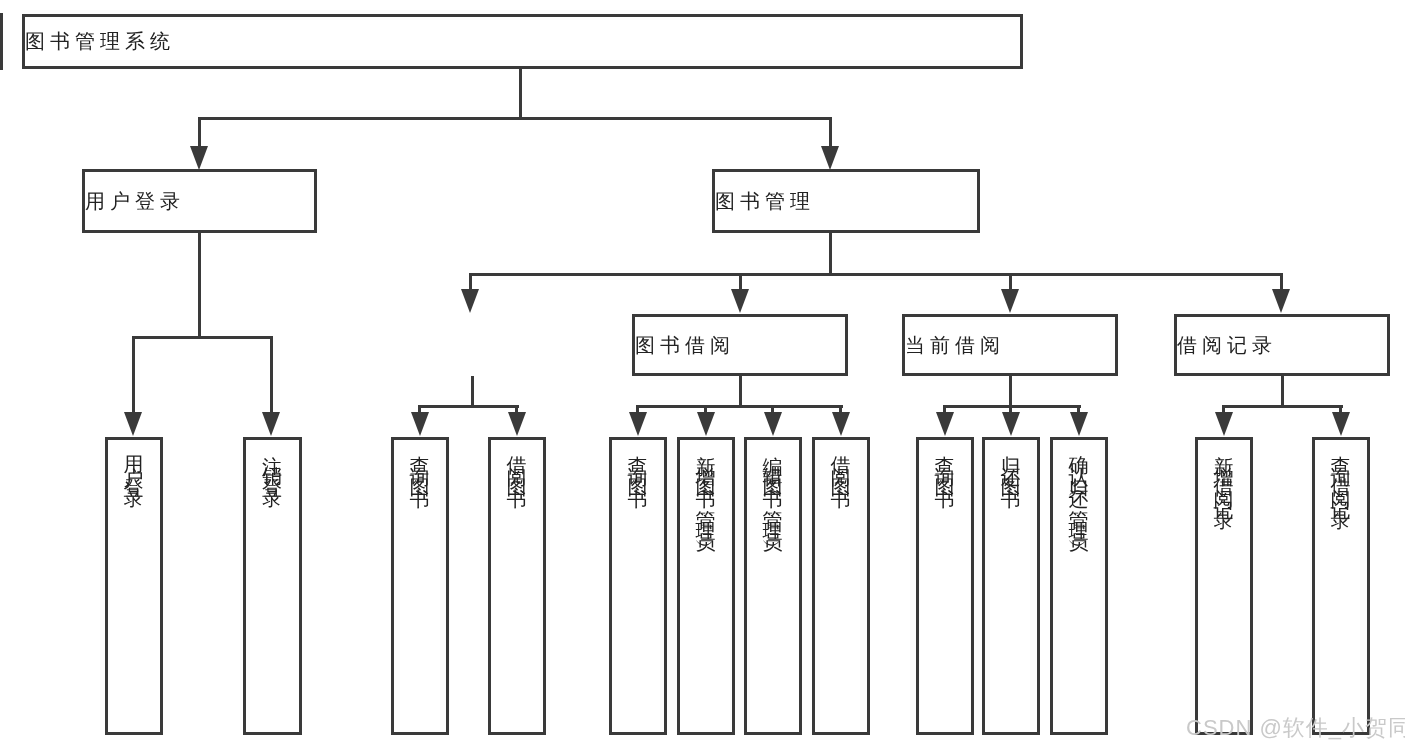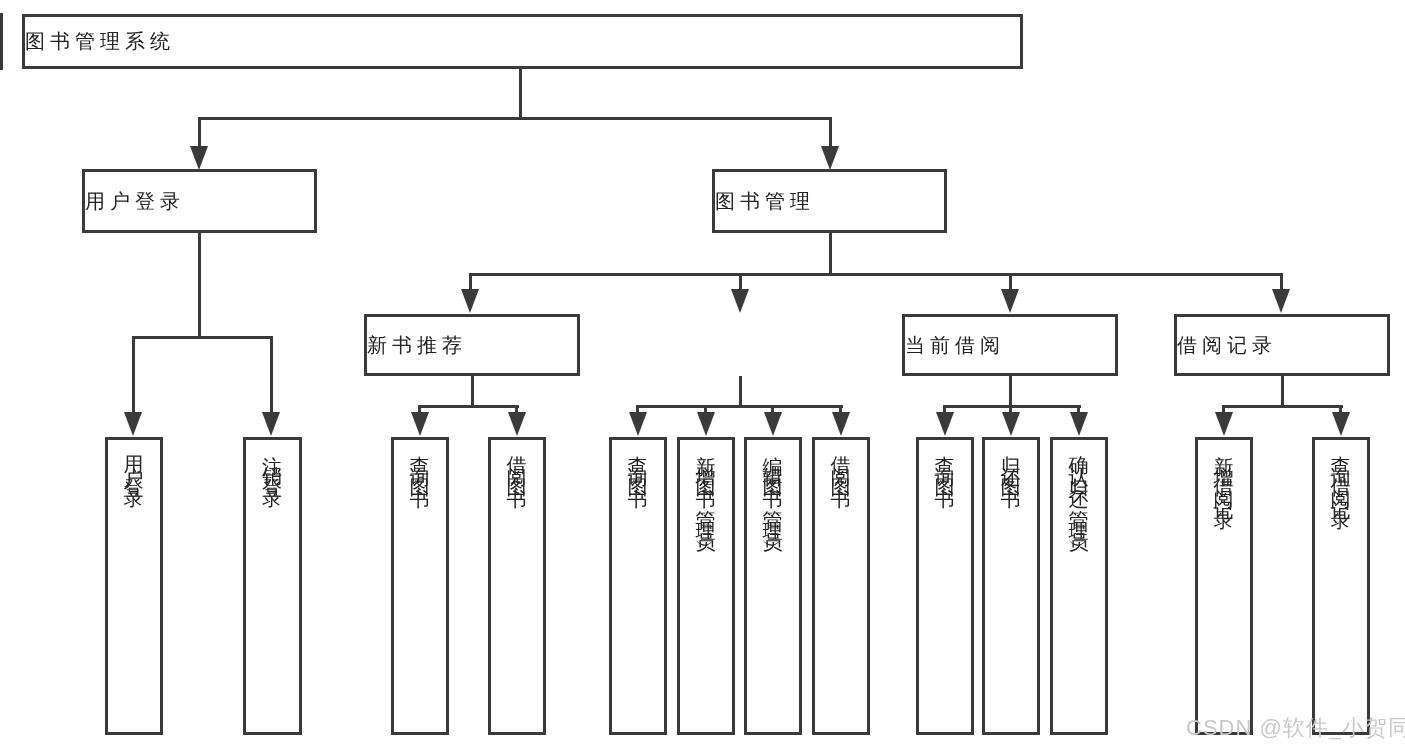--- a/index.html
+++ b/index.html
@@ -49,21 +49,21 @@
   <i class="vl" style="left:519px;top:69px;height:48px;"></i>
   <i class="hl" style="left:198px;top:117px;width:634px;"></i>
   <i class="vl" style="left:198px;top:117px;height:30px;"></i>
   <i class="tri" style="left:190px;top:146px;"></i>
   <i class="vl" style="left:829px;top:117px;height:30px;"></i>
   <i class="tri" style="left:821px;top:146px;"></i>
 
   <div class="box" style="left:82px;top:169px;width:235px;height:64px;">
     <span>用户登录</span>
   </div>
-  <div class="box" style="left:712px;top:169px;width:235px;height:64px;">
+  <div class="box" style="left:712px;top:169px;width:268px;height:64px;">
     <span>图书管理</span>
   </div>
 
   <i class="vl" style="left:198px;top:233px;height:103px;"></i>
   <i class="hl" style="left:132px;top:336px;width:141px;"></i>
   <i class="vl" style="left:132px;top:336px;height:78px;"></i>
   <i class="tri" style="left:124px;top:412px;"></i>
   <i class="vl" style="left:270px;top:336px;height:78px;"></i>
   <i class="tri" style="left:262px;top:412px;"></i>
 
@@ -71,22 +71,22 @@
   <i class="hl" style="left:469px;top:273px;width:814px;"></i>
   <i class="vl" style="left:469px;top:273px;height:18px;"></i>
   <i class="tri" style="left:461px;top:289px;"></i>
   <i class="vl" style="left:739px;top:273px;height:18px;"></i>
   <i class="tri" style="left:731px;top:289px;"></i>
   <i class="vl" style="left:1009px;top:273px;height:18px;"></i>
   <i class="tri" style="left:1001px;top:289px;"></i>
   <i class="vl" style="left:1280px;top:273px;height:18px;"></i>
   <i class="tri" style="left:1272px;top:289px;"></i>
 
-  <div class="box" style="left:364px;top:314px;width:216px;height:62px;">
-    <span>新书推荐</span>
+  <div class="box" style="left:632px;top:314px;width:216px;height:62px;">
+    <span>图书借阅</span>
   </div>
   <div class="box" style="left:1174px;top:314px;width:216px;height:62px;">
     <span>借阅记录</span>
   </div>
   <div class="box" style="left:902px;top:314px;width:216px;height:62px;">
     <span>当前借阅</span>
   </div>
 
   <i class="vl" style="left:471px;top:376px;height:29px;"></i>
   <i class="hl" style="left:418px;top:405px;width:101px;"></i>

